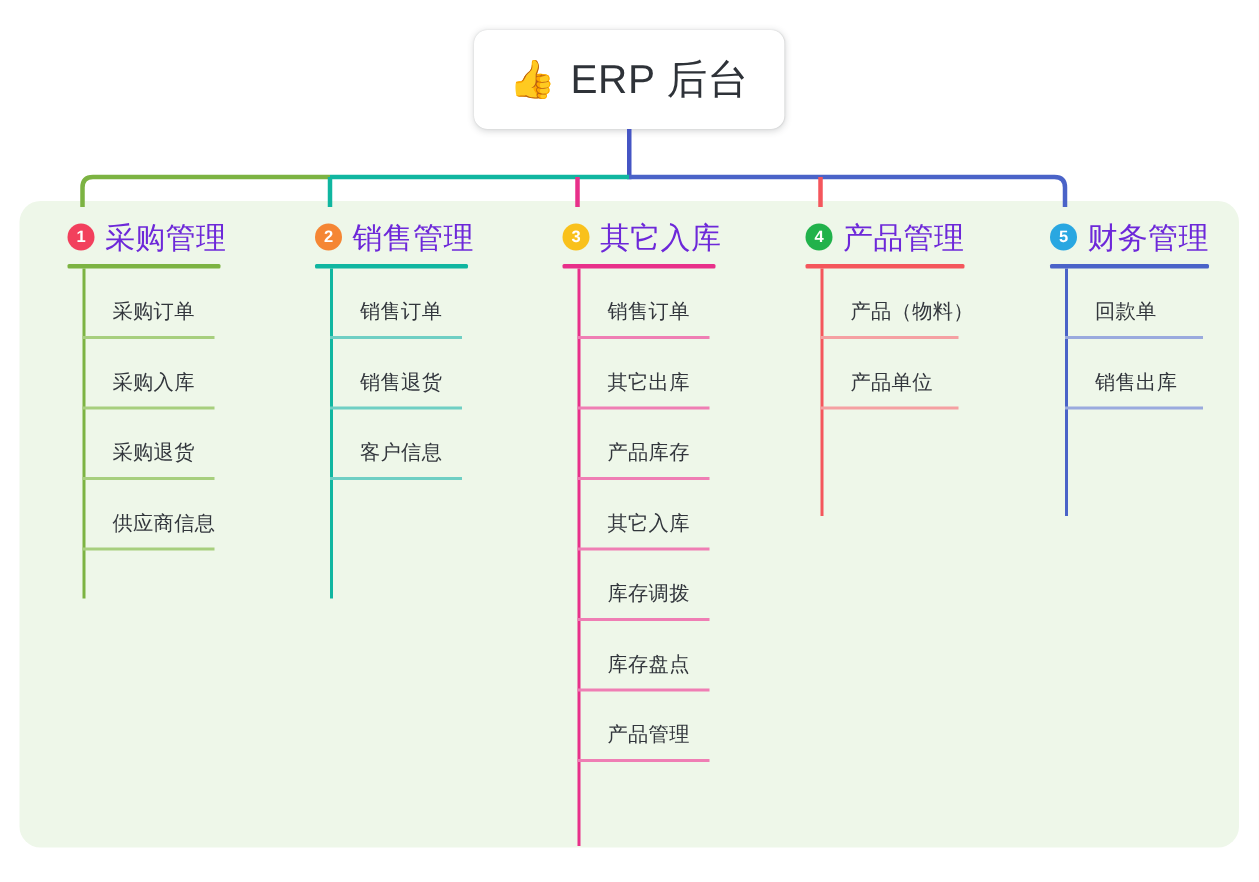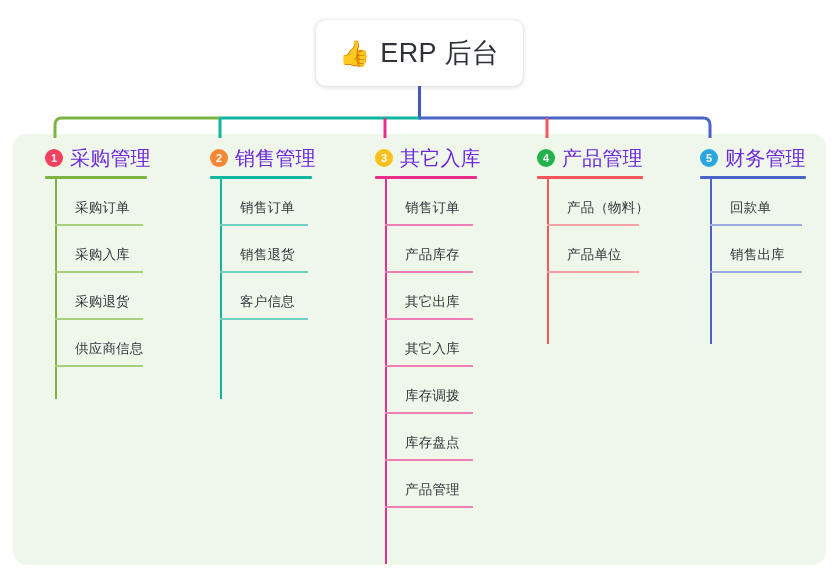--- a/index.html
+++ b/index.html
@@ -214,25 +214,25 @@
           <span class="col-title">其它入库</span>
         </div>
         <div class="head-rule" style="width: 102px; background: rgb(232, 48, 138);"></div>
         <div class="leaves">
           <div class="spine" style="height: 385px; background: rgb(232, 48, 138);"></div>
           <div class="leaf">
             <span class="leaf-text">销售订单</span>
             <div class="leaf-rule" style="width: 88px; background: rgb(239, 126, 180);"></div>
           </div>
           <div class="leaf">
+            <span class="leaf-text">其它出库</span>
+            <div class="leaf-rule" style="width: 88px; background: rgb(239, 126, 180);"></div>
+          </div>
+          <div class="leaf">
             <span class="leaf-text">产品库存</span>
-            <div class="leaf-rule" style="width: 88px; background: rgb(239, 126, 180);"></div>
-          </div>
-          <div class="leaf">
-            <span class="leaf-text">其它出库</span>
             <div class="leaf-rule" style="width: 88px; background: rgb(239, 126, 180);"></div>
           </div>
           <div class="leaf">
             <span class="leaf-text">其它入库</span>
             <div class="leaf-rule" style="width: 88px; background: rgb(239, 126, 180);"></div>
           </div>
           <div class="leaf">
             <span class="leaf-text">库存调拨</span>
             <div class="leaf-rule" style="width: 88px; background: rgb(239, 126, 180);"></div>
           </div>

